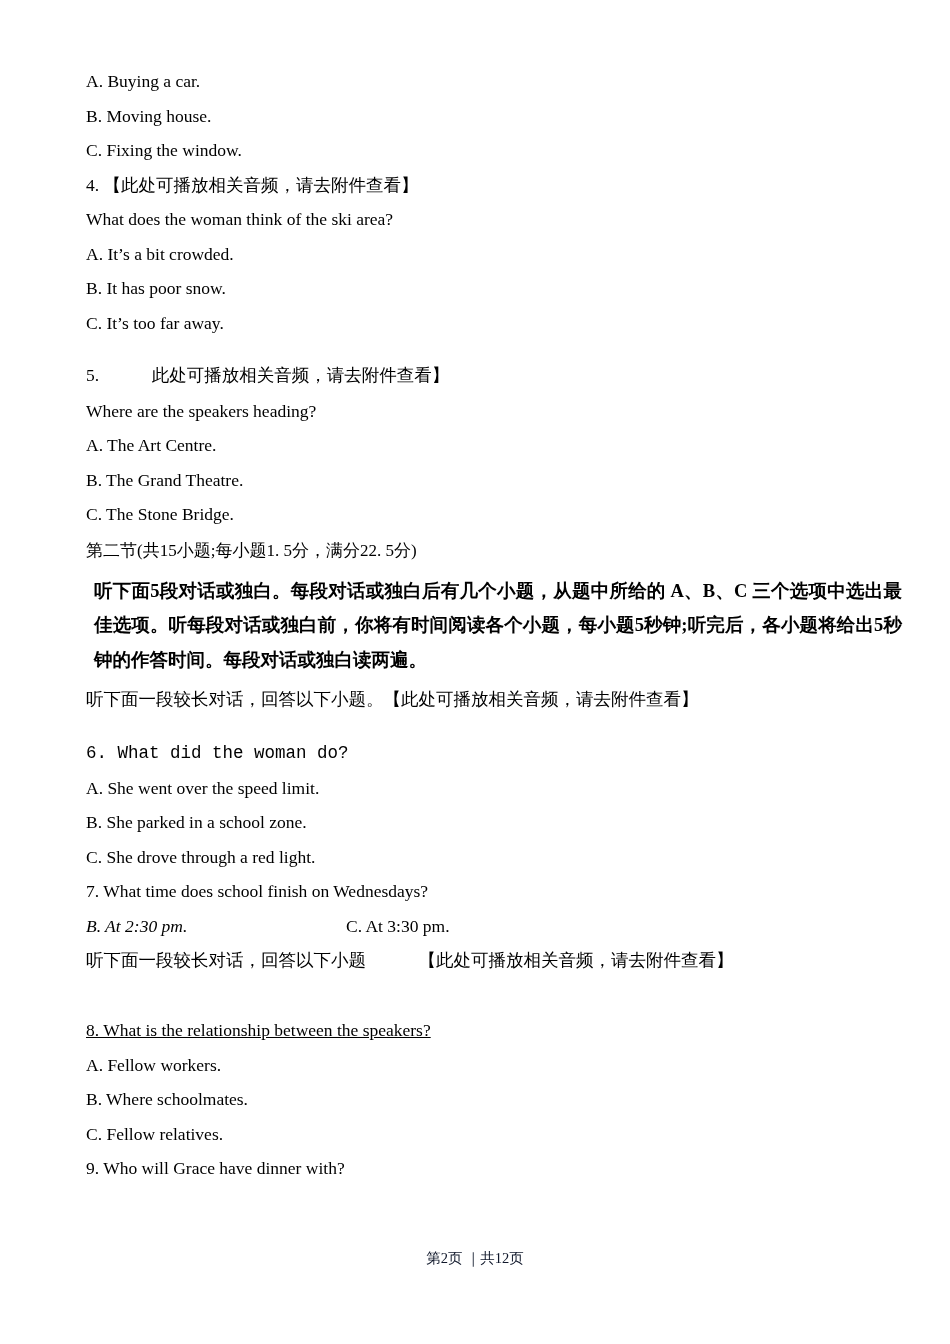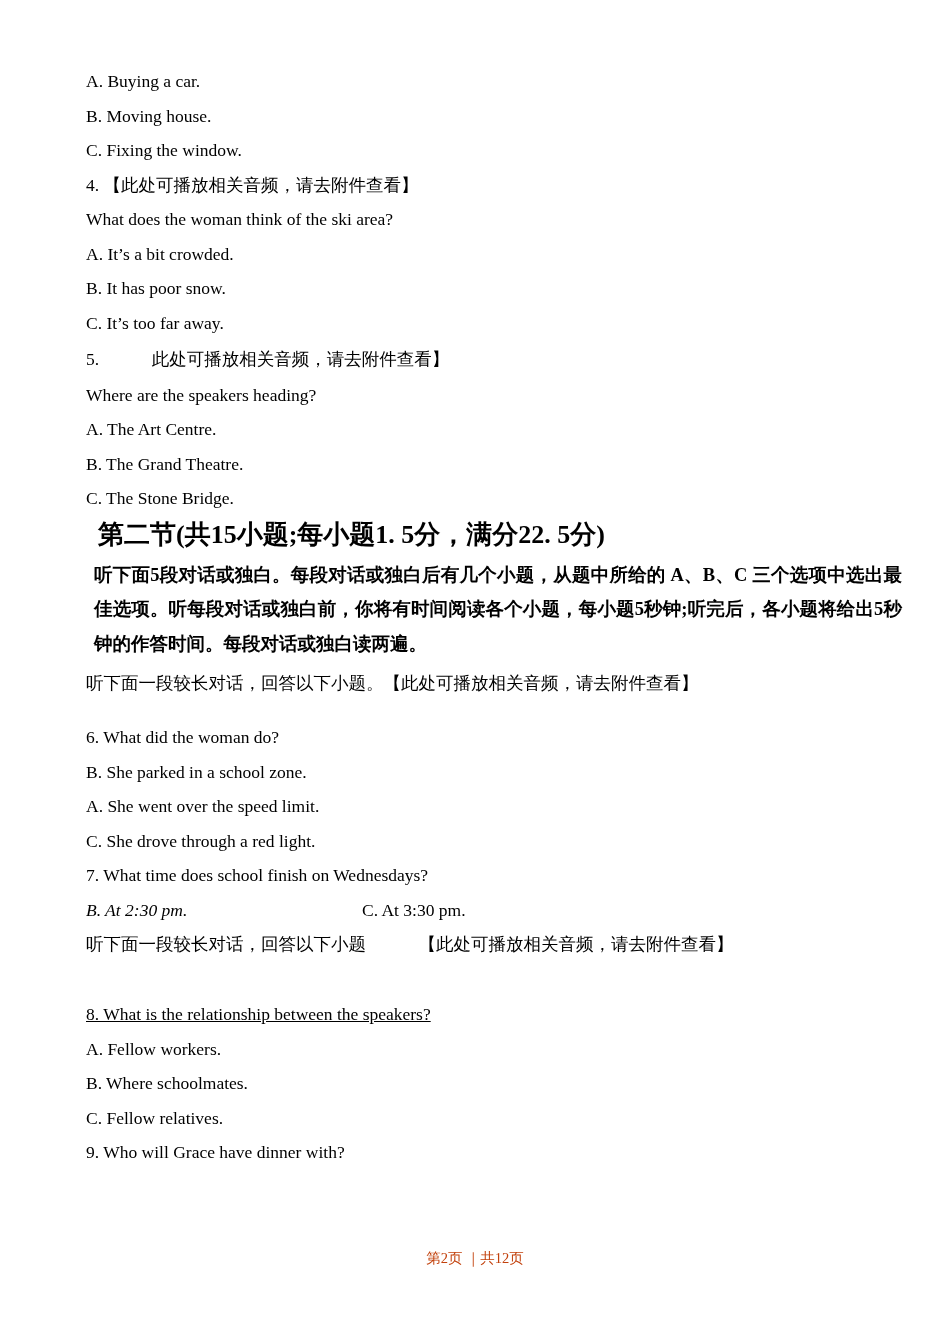--- a/index.html
+++ b/index.html
@@ -18,73 +18,73 @@
   .page {
     padding: 70px 48px 0 86px;
   }
   .line {
     font-size: 17.5px;
     line-height: 23px;
     margin: 0 0 11.5px 0;
     white-space: pre-wrap;
   }
   .heading {
-    font-size: 26px;
+    font-size: 17px;
     line-height: 26px;
-    font-weight: bold;
-    margin: 4px 0 10px 12px;
+    font-weight: normal;
+    margin: 4px 0 10px 0;
     white-space: pre-wrap;
   }
   .para-bold {
     font-size: 18.5px;
     line-height: 34.5px;
     font-weight: bold;
     margin: 0 0 11px 8px;
     white-space: pre-wrap;
     text-align: justify;
   }
   .options-row {
     display: flex;
   }
   .opt-col-0 { width: 259px; flex: 0 0 auto; }
   .opt-col-1 { width: 260px; flex: 0 0 auto; font-style: italic; }
-  .opt-col-2 { flex: 1 1 auto; margin-left: 16px; }
+  .opt-col-2 { flex: 1 1 auto; }
   .footer {
     position: absolute;
     left: 0;
     right: 0;
     bottom: 76px;
     text-align: center;
     font-size: 14.5px;
-    color: #c2410c;
+    color: #0f172a;
   }
 </style>
 </head>
 <body>
 
 <div class="page">
     <div class="line">A. Buying a car.</div>
     <div class="line">B. Moving house.</div>
     <div class="line">C. Fixing the window.</div>
     <div class="line">4. 【此处可播放相关音频，请去附件查看】</div>
     <div class="line">What does the woman think of the ski area?</div>
     <div class="line">A. It’s a bit crowded.</div>
     <div class="line">B. It has poor snow.</div>
     <div class="line">C. It’s too far away.</div>
-    <div class="line" style="margin-top: 13px;">5.　　　此处可播放相关音频，请去附件查看】</div>
+    <div class="line" style="margin-top: 29px;">5.　　　此处可播放相关音频，请去附件查看】</div>
     <div class="line" style="margin-top: 13px;">Where are the speakers heading?</div>
     <div class="line">A. The Art Centre.</div>
     <div class="line">B. The Grand Theatre.</div>
     <div class="line">C. The Stone Bridge.</div>
     <div class="heading">第二节(共15小题;每小题1. 5分，满分22. 5分)</div>
     <div class="para-bold">听下面5段对话或独白。每段对话或独白后有几个小题，从题中所给的 A、B、C 三个选项中选出最佳选项。听每段对话或独白前，你将有时间阅读各个小题，每小题5秒钟;听完后，各小题将给出5秒钟的作答时间。每段对话或独白读两遍。</div>
     <div class="line">听下面一段较长对话，回答以下小题。【此处可播放相关音频，请去附件查看】</div>
-    <div class="line" style="margin-top: 31px;">6. What did the woman do?</div>
+    <div class="line" style="margin-top: 31px; font-family: Liberation Mono, monospace;">6. What did the woman do?</div>
+    <div class="line">A. She went over the speed limit.</div>
     <div class="line">B. She parked in a school zone.</div>
-    <div class="line">A. She went over the speed limit.</div>
     <div class="line">C. She drove through a red light.</div>
     <div class="line">7. What time does school finish on Wednesdays?</div>
     <div class="line options-row"><span class="opt-col-1">B. At 2:30 pm.</span><span class="opt-col-2">C. At 3:30 pm.</span></div>
     <div class="line">听下面一段较长对话，回答以下小题　　　【此处可播放相关音频，请去附件查看】</div>
     <div class="line" style="margin-top: 47px; text-decoration: underline;">8. What is the relationship between the speakers?</div>
     <div class="line">A. Fellow workers.</div>
     <div class="line">B. Where schoolmates.</div>
     <div class="line">C. Fellow relatives.</div>
     <div class="line">9. Who will Grace have dinner with?</div>
   </div>

